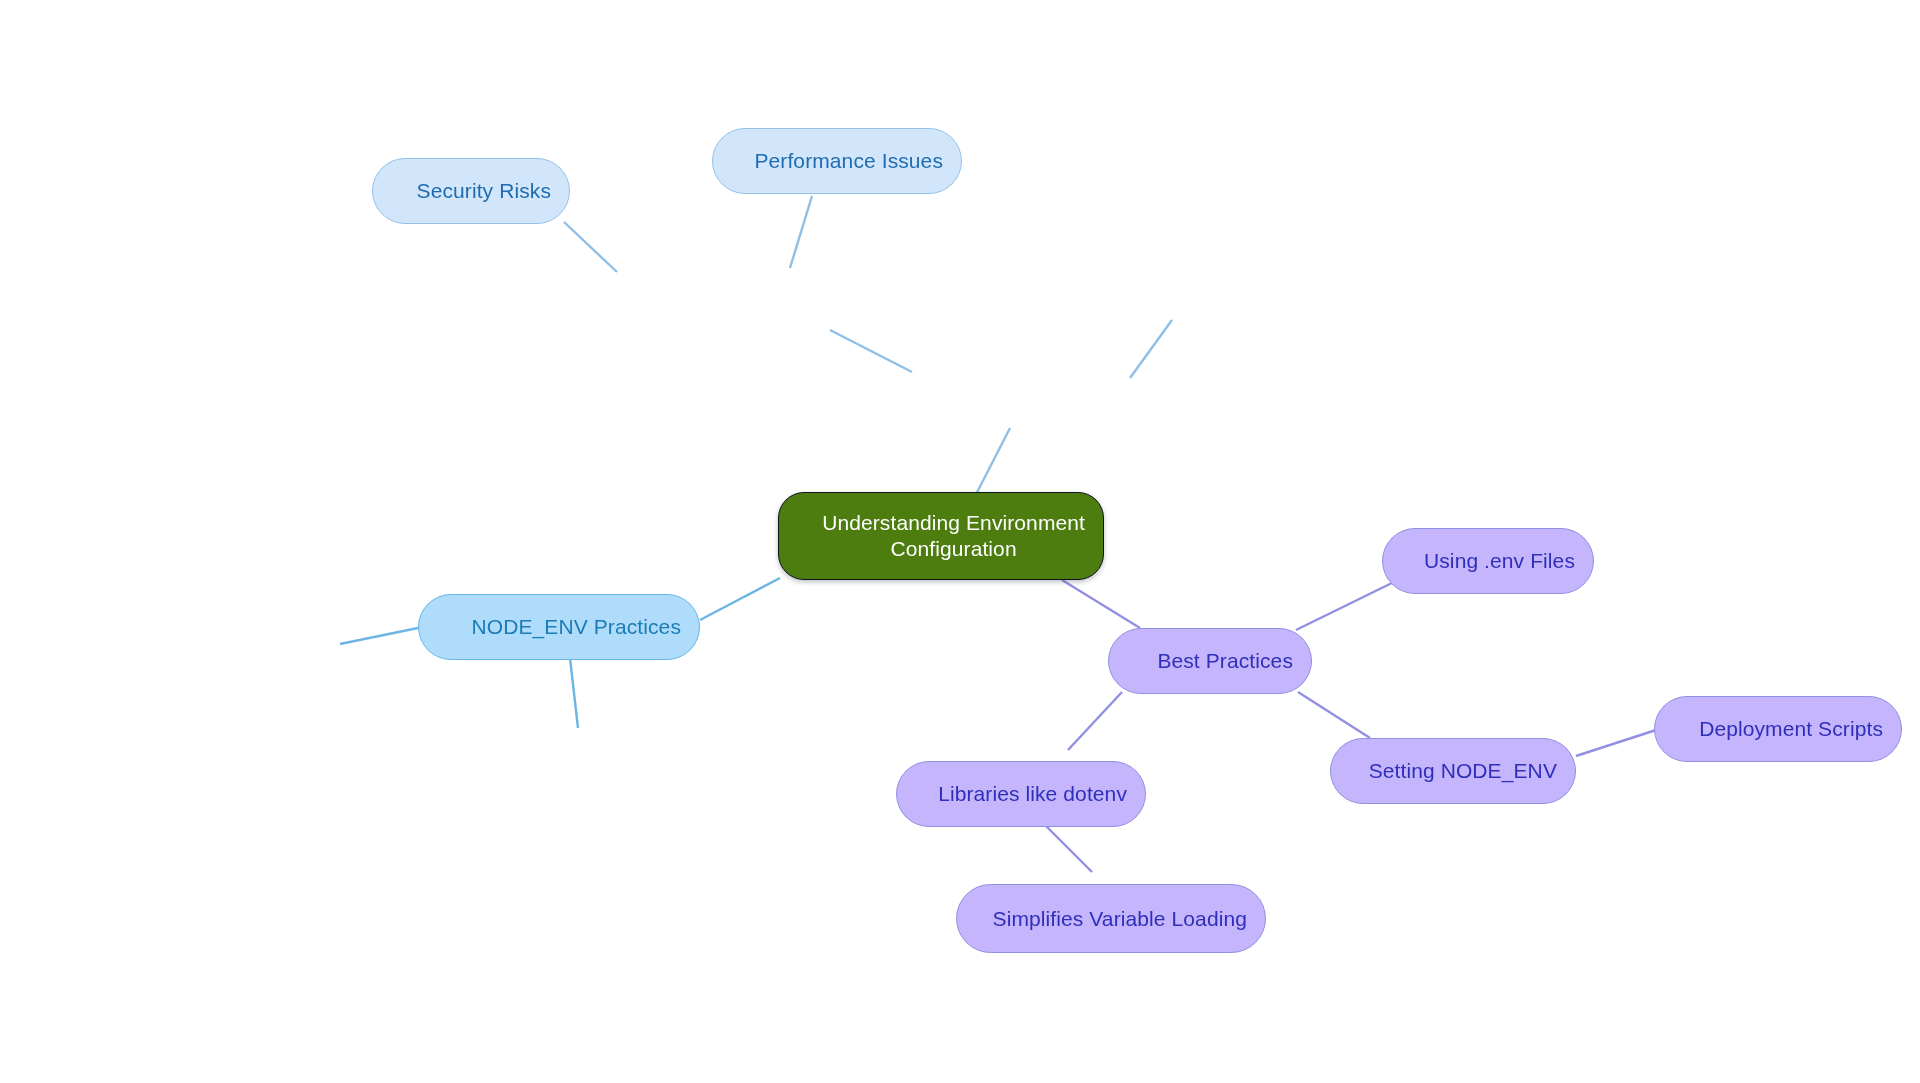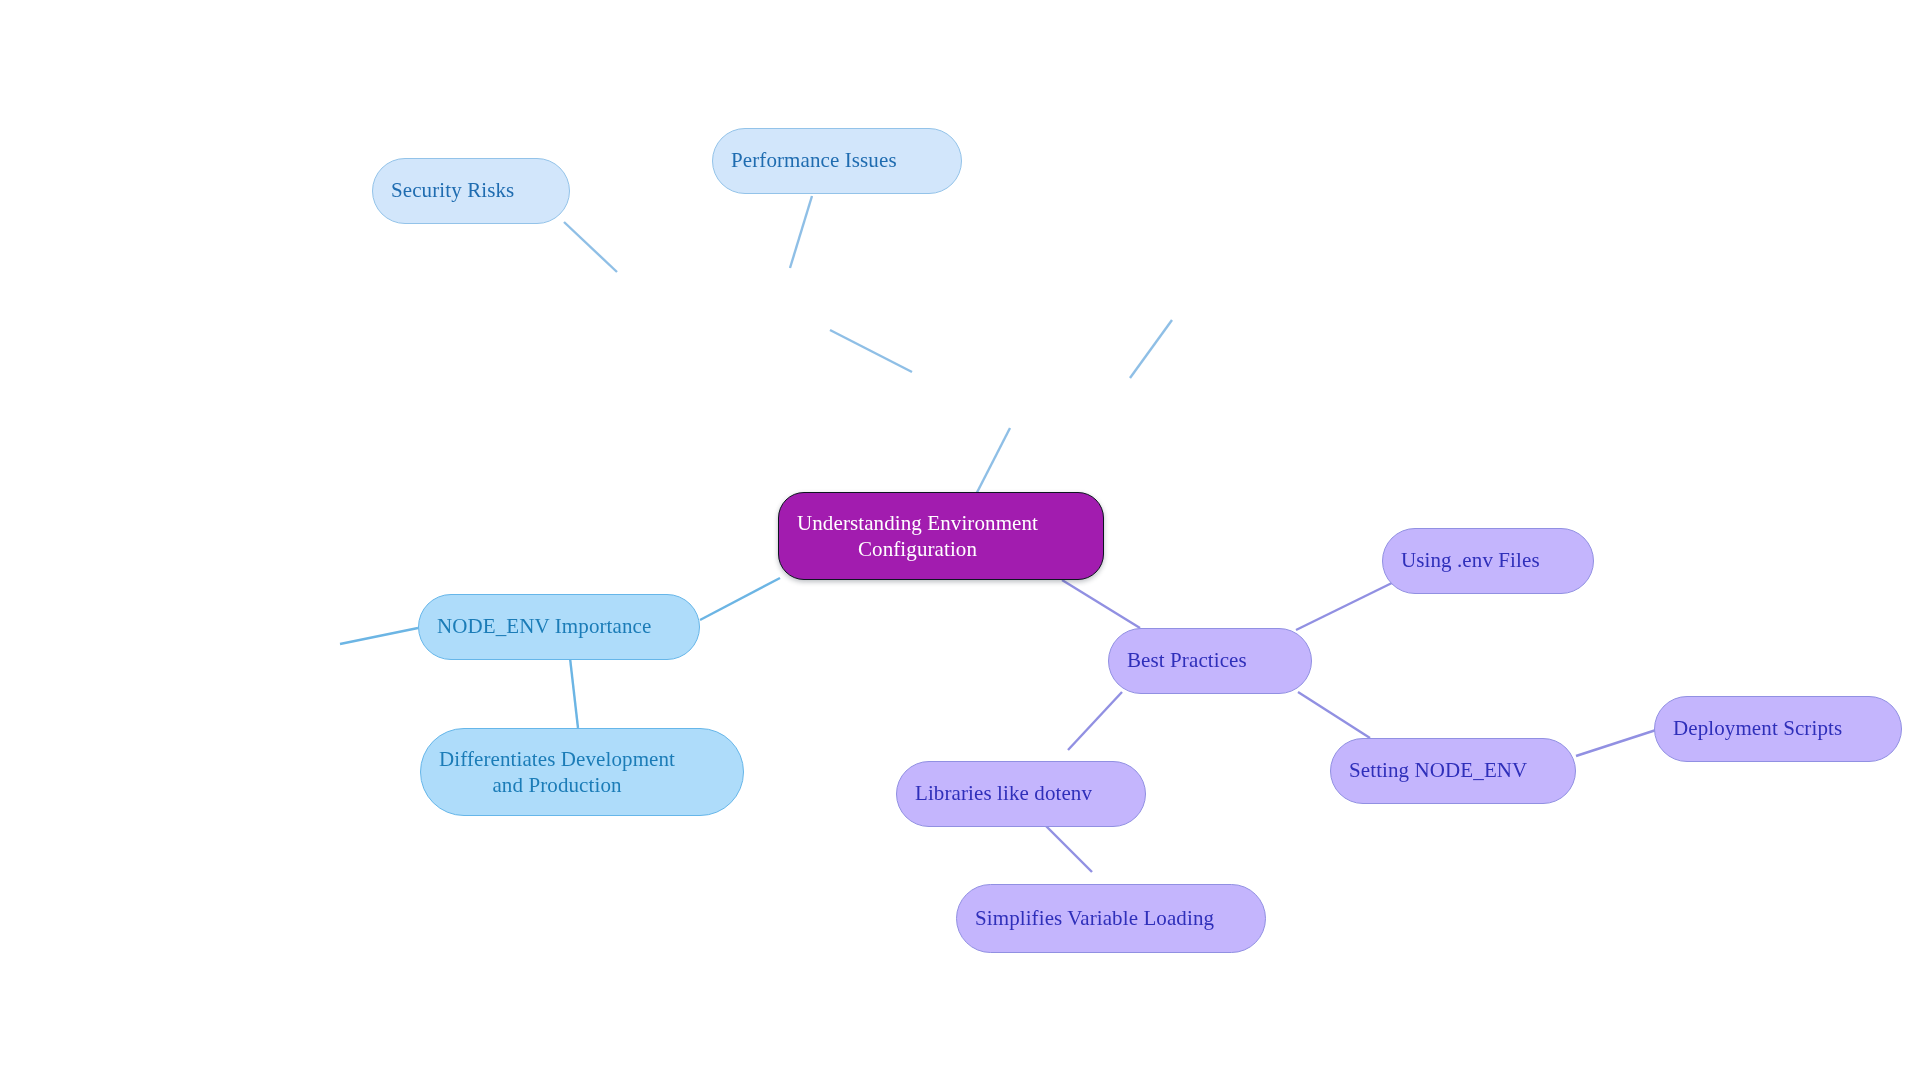--- a/index.html
+++ b/index.html
@@ -25,37 +25,36 @@
     top: 0;
     width: 1920px;
     height: 1083px;
     pointer-events: none;
   }
   .node {
     position: absolute;
     box-sizing: border-box;
     display: flex;
     align-items: center;
-    justify-content: flex-start;
+    justify-content: flex-end;
     text-align: center;
     border-radius: 999px;
     border-style: solid;
     border-width: 1.6px;
     line-height: 1.22;
     padding: 0 18px;
     letter-spacing: 0.1px;
-    font-family: Liberation Serif, serif;
   }
   .node-label {
     display: block;
     white-space: pre-line;
   }
   
   .n-root {
-    background: #a21caf;
+    background: #4d7c0f;
     border-color: #0d151f;
     color: #ffffff;
     font-size: 21px;
     border-radius: 26px;
     box-shadow: 0 2px 5px rgba(15,25,40,0.28);
   }
   
   .n-blue-lite {
     background: #d2e6fb;
     border-color: #93c3e9;
@@ -124,28 +123,24 @@
   <div class="node n-blue-lite" style="left:372px; top:158px; width:198px; height:66px;">
     <span class="node-label">Security Risks</span>
   </div>
 
   <div class="node n-blue-lite" style="left:712px; top:128px; width:250px; height:66px;">
     <span class="node-label">Performance Issues</span>
   </div>
 
 
   <div class="node n-blue-mid" style="left:418px; top:594px; width:282px; height:66px;">
-    <span class="node-label">NODE_ENV Importance</span>
+    <span class="node-label">NODE_ENV Practices</span>
   </div>
 
 
-  <div class="node n-blue-mid n-multiline" style="left:420px; top:728px; width:324px; height:88px;">
-    <span class="node-label">Differentiates Development
-and Production</span>
-  </div>
 
   <div class="node n-purple" style="left:1108px; top:628px; width:204px; height:66px;">
     <span class="node-label">Best Practices</span>
   </div>
 
   <div class="node n-purple" style="left:1382px; top:528px; width:212px; height:66px;">
     <span class="node-label">Using .env Files</span>
   </div>
 
   <div class="node n-purple" style="left:1654px; top:696px; width:248px; height:66px;">

